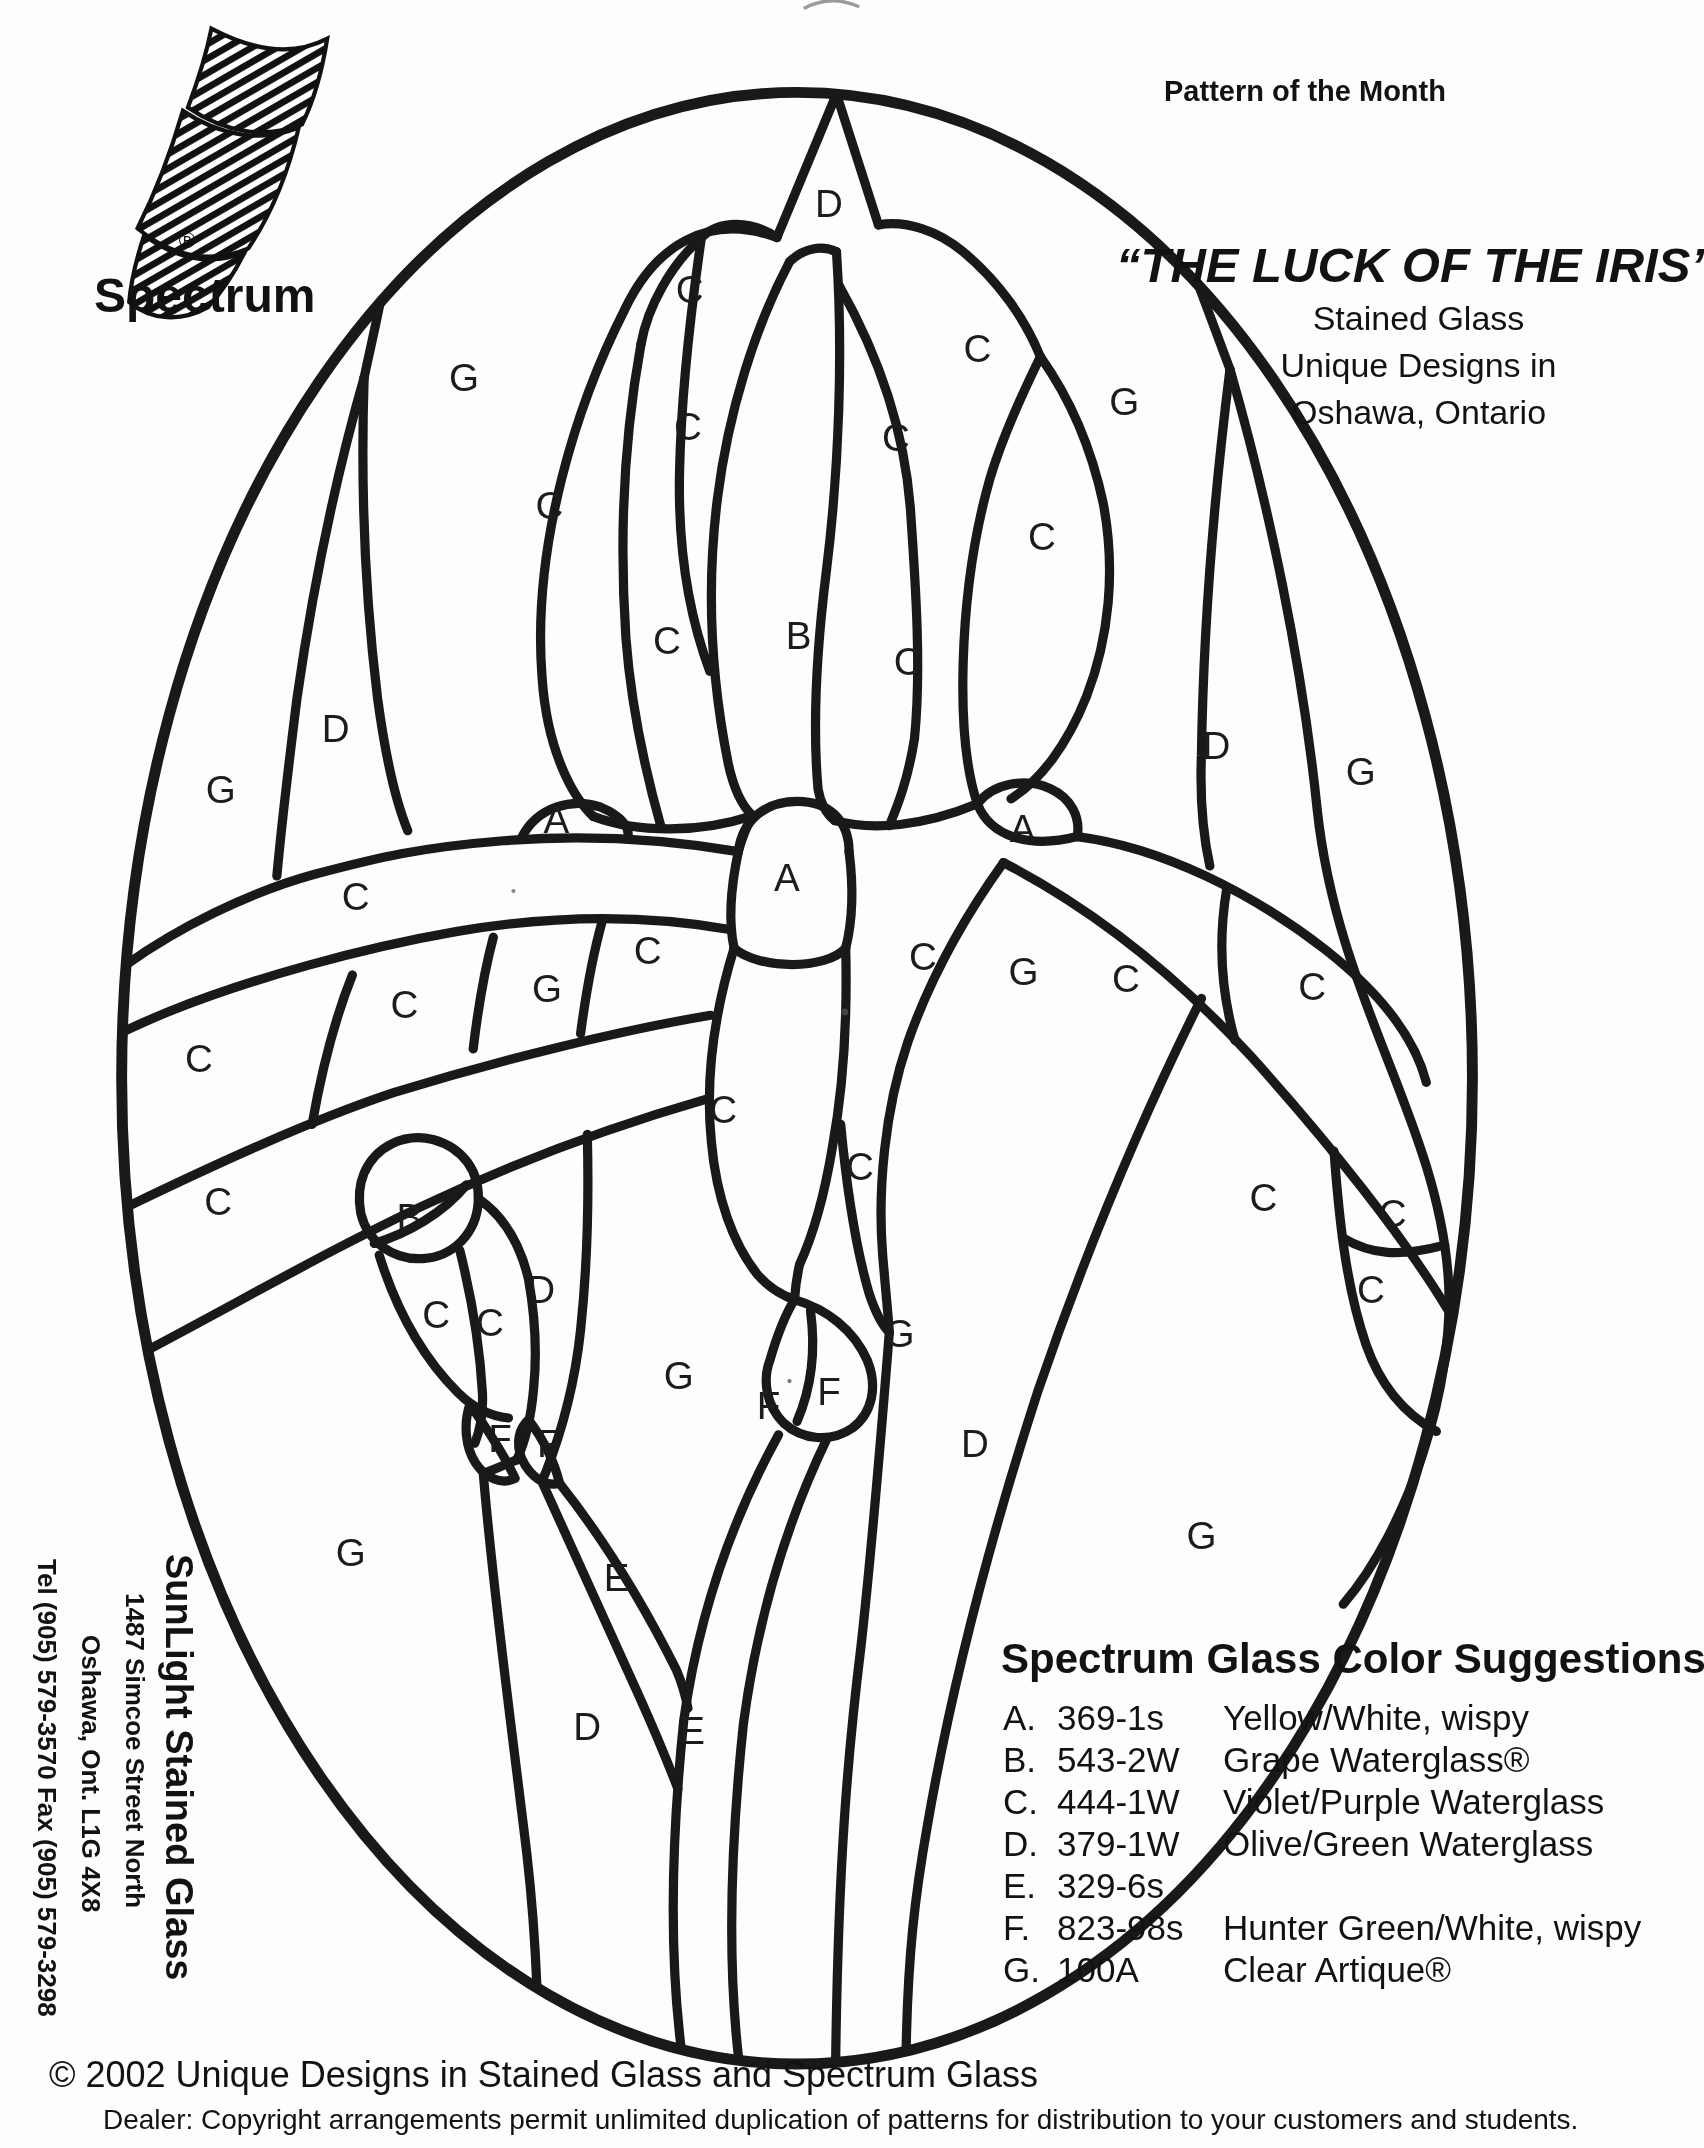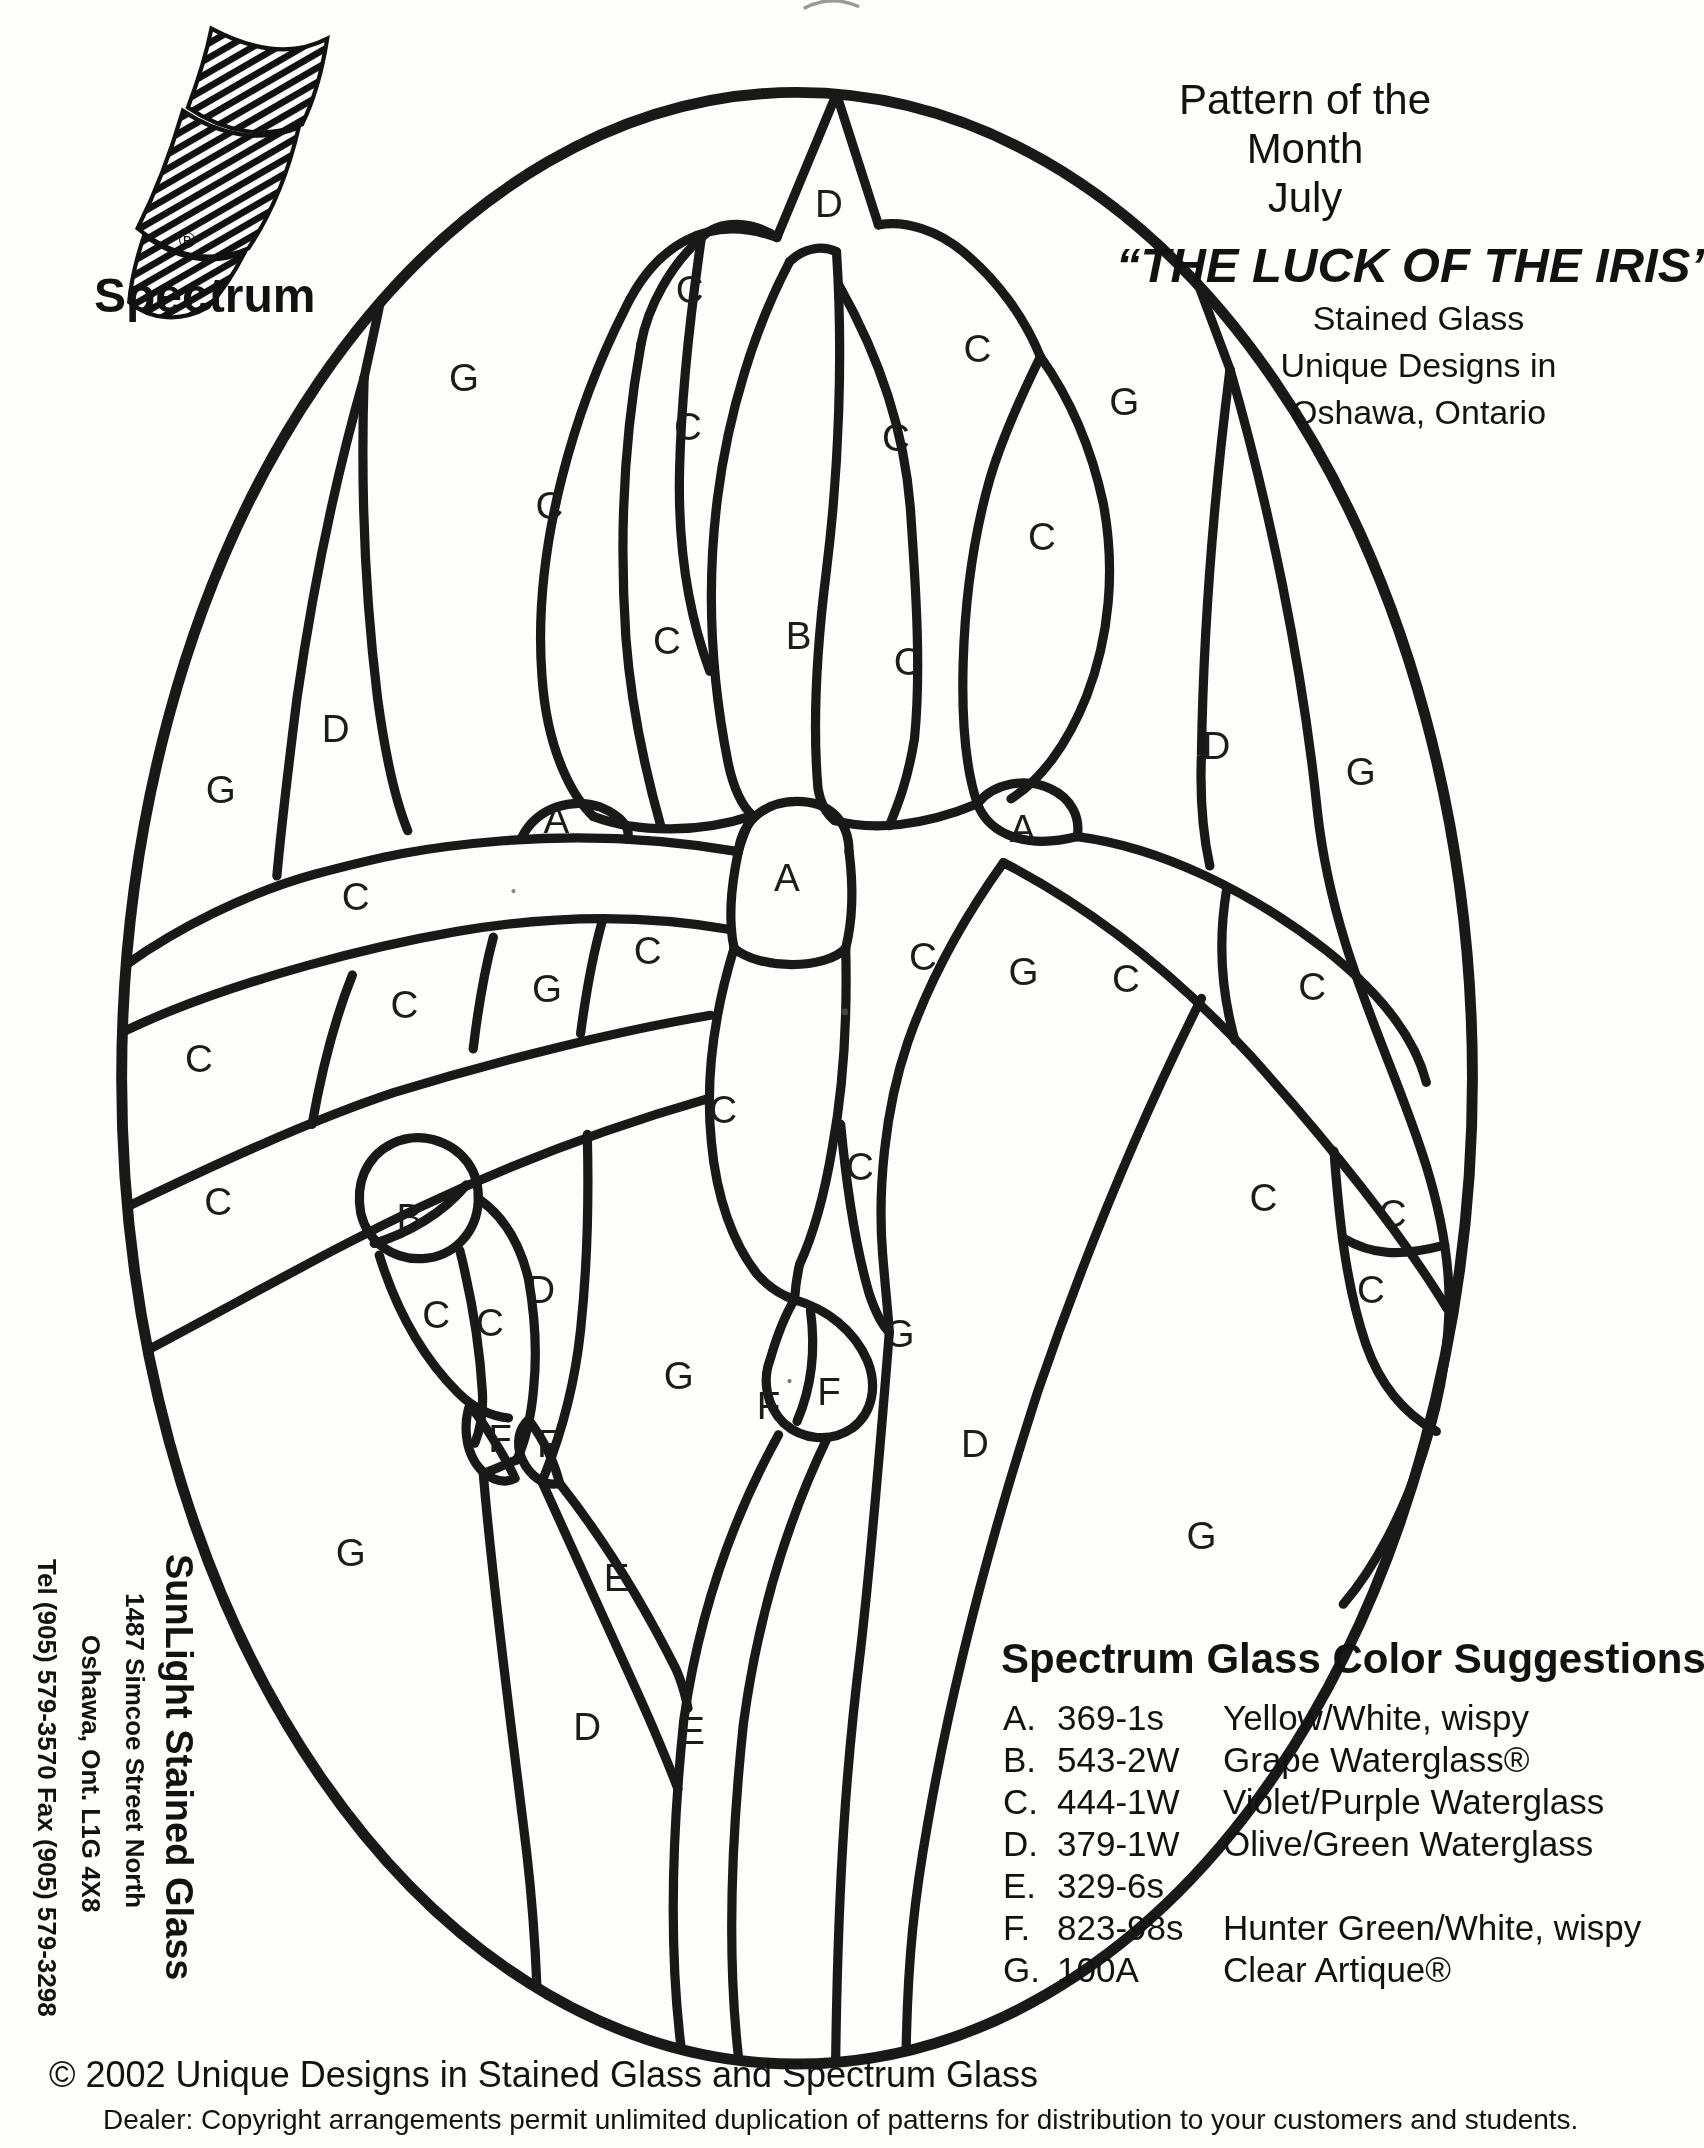--- a/index.html
+++ b/index.html
@@ -1,21 +1,21 @@
 <!DOCTYPE html>
 <html style="font-size:13.4px"><head>
 <meta charset="utf-8">
 <style>
   html,body{margin:0;padding:0;background:#e8e8e8;}
   .page{position:relative;width:1704px;height:2148px;background:#fdfdfc;overflow:hidden;
         font-family:"Liberation Sans",sans-serif;color:#121212;}
   svg.art{position:absolute;left:0;top:0;}
   .abs{position:absolute;}
   
-  .pom{left:1116px;top:75px;width:378px;text-align:center;font-weight:normal;font-size:42px;line-height:49px;}
+  .pom{left:1116px;top:67px;width:378px;text-align:center;font-weight:bold;font-size:29px;line-height:49px;}
   .title{left:1116px;top:237px;width:587px;text-align:right;font-weight:bold;font-style:italic;font-size:49px;white-space:nowrap;}
   .author{left:1217px;top:295px;width:403px;text-align:center;font-size:34px;line-height:47px;}
   
   .brand{left:94px;top:268px;width:269px;font-size:48px;font-weight:bold;letter-spacing:0px;}
   
   .sugg-head{left:1001px;top:1635px;font-size:42px;font-weight:bold;white-space:nowrap;}
   .sugg-rows{left:1003px;top:1697px;width:701px;}
   .srow{display:flex;height:42px;align-items:center;font-size:35px;}
   .srow .l{width:54px;}
   .srow .c{width:166px;}
@@ -188,21 +188,20 @@
         <text x="735" y="1896" class="plbl">E</text>
         <text x="700" y="2074" class="plbl">D</text>
         <text x="825" y="2078" class="plbl">E</text>
       </g>
   </svg>
 
   <div class="abs brand">Spectrum</div>
 
   <div class="abs pom">
     <div>Pattern of the Month</div>
-    <div>July</div>
   </div>
 
   <div class="abs title">“THE LUCK OF THE IRIS”</div>
   <div class="abs author">
     <div>Stained Glass</div>
     <div>Unique Designs in</div>
     <div>Oshawa, Ontario</div>
   </div>
 
   <div class="abs sugg-head">Spectrum Glass Color Suggestions</div>

